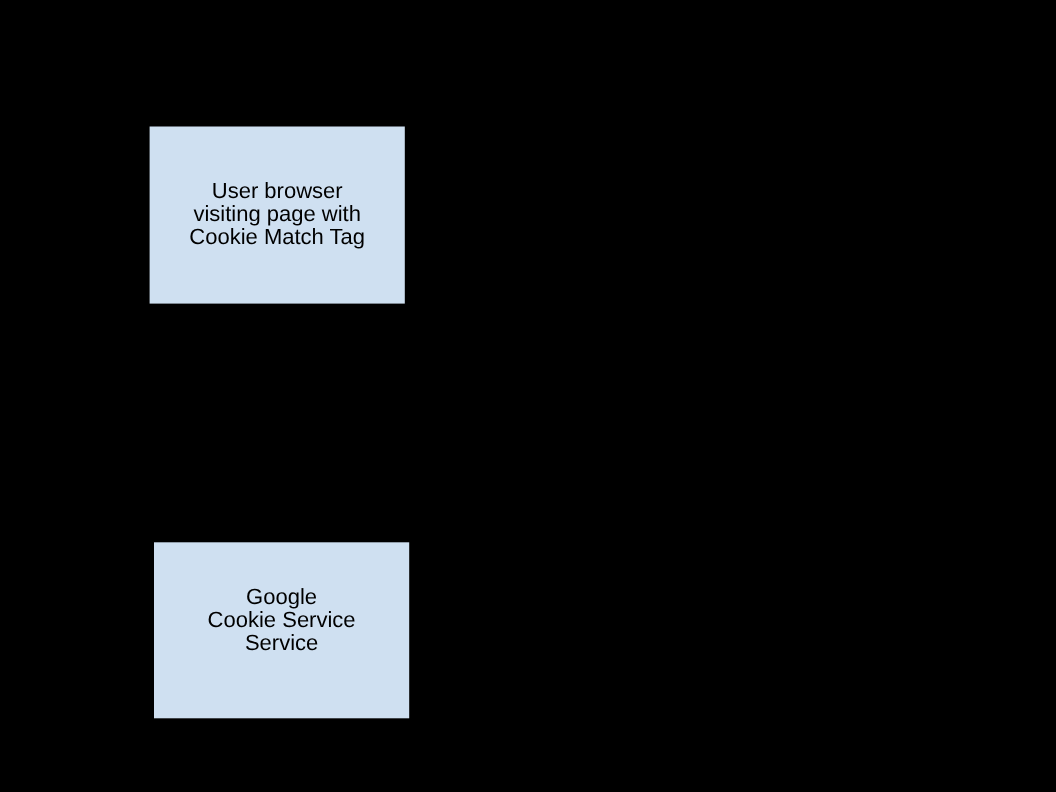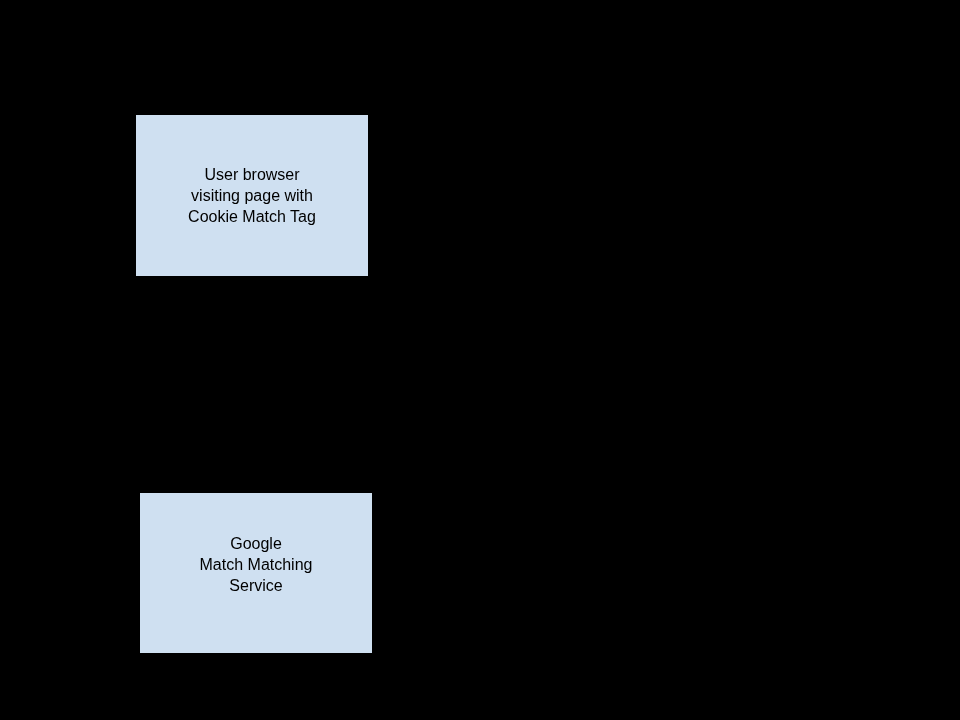--- a/index.html
+++ b/index.html
@@ -21,21 +21,21 @@
     box-sizing: border-box;
     background: #cfe0f1;
     display: flex;
     align-items: center;
     justify-content: center;
     text-align: center;
   }
   .node-label {
     color: #000000;
     font-family: "Liberation Sans", sans-serif;
-    font-size: 16px;
+    font-size: 20px;
     line-height: 21px;
     font-weight: normal;
     white-space: pre-line;
     text-align: center;
     padding: 0 6px;
   }
   
   #node-user-browser {
     left: 136px;
     top: 115px;
@@ -68,17 +68,17 @@
 
   <div class="node" id="node-user-browser">
     <span class="node-label">User browser
 visiting page with
 Cookie Match Tag</span>
   </div>
 
 
   <div class="node" id="node-google-cookie-matching">
     <span class="node-label">Google
-Match Matching
+Cookie Service
 Service</span>
   </div>
 
 </div>
 
 </body></html>

